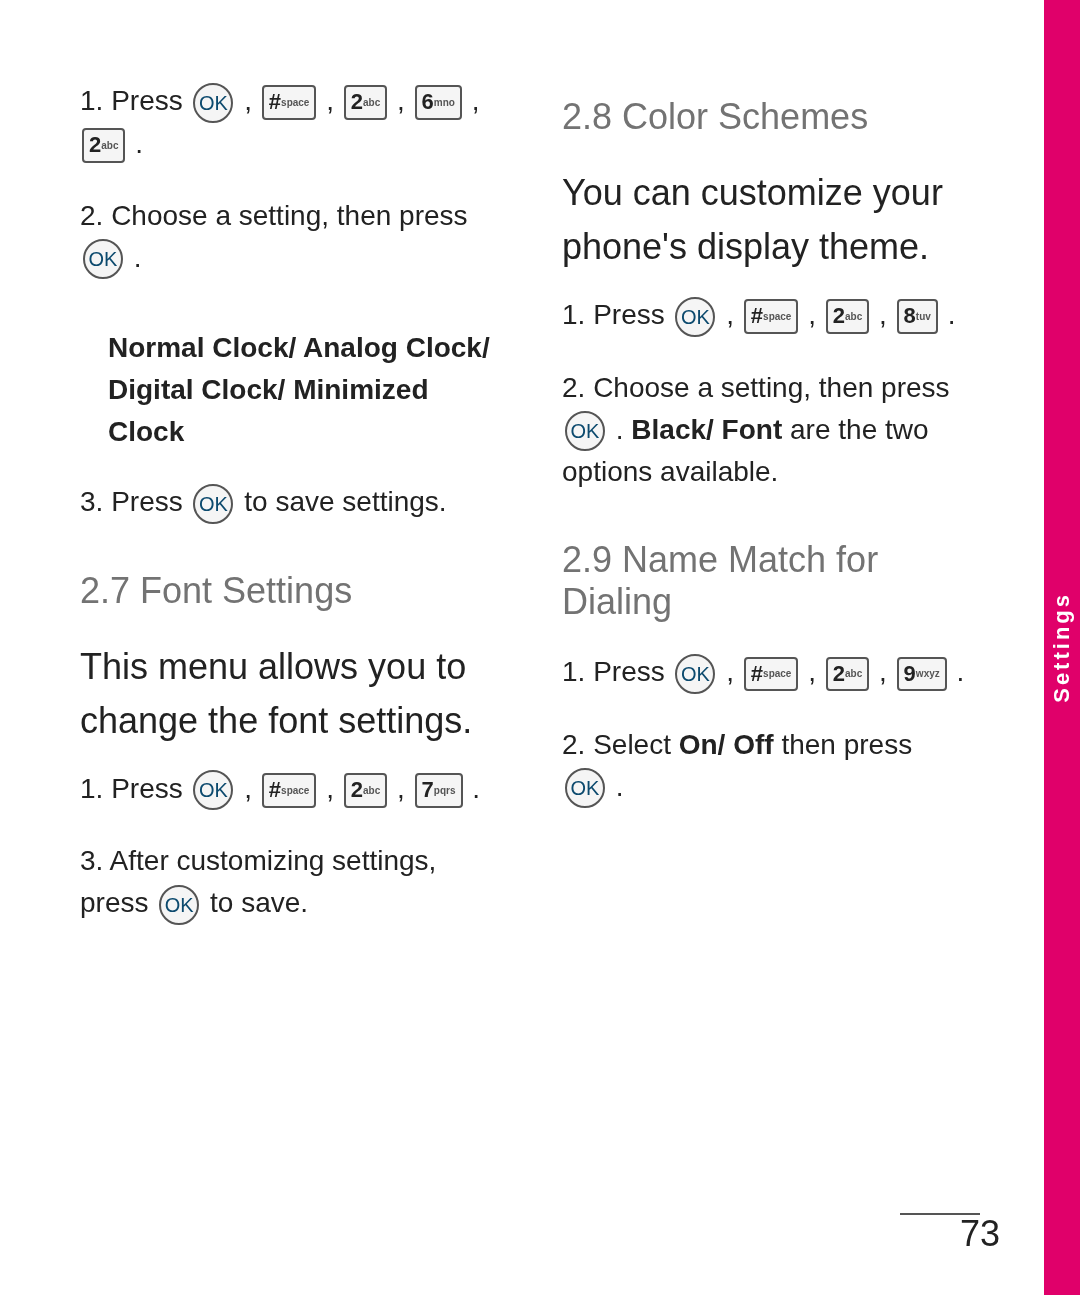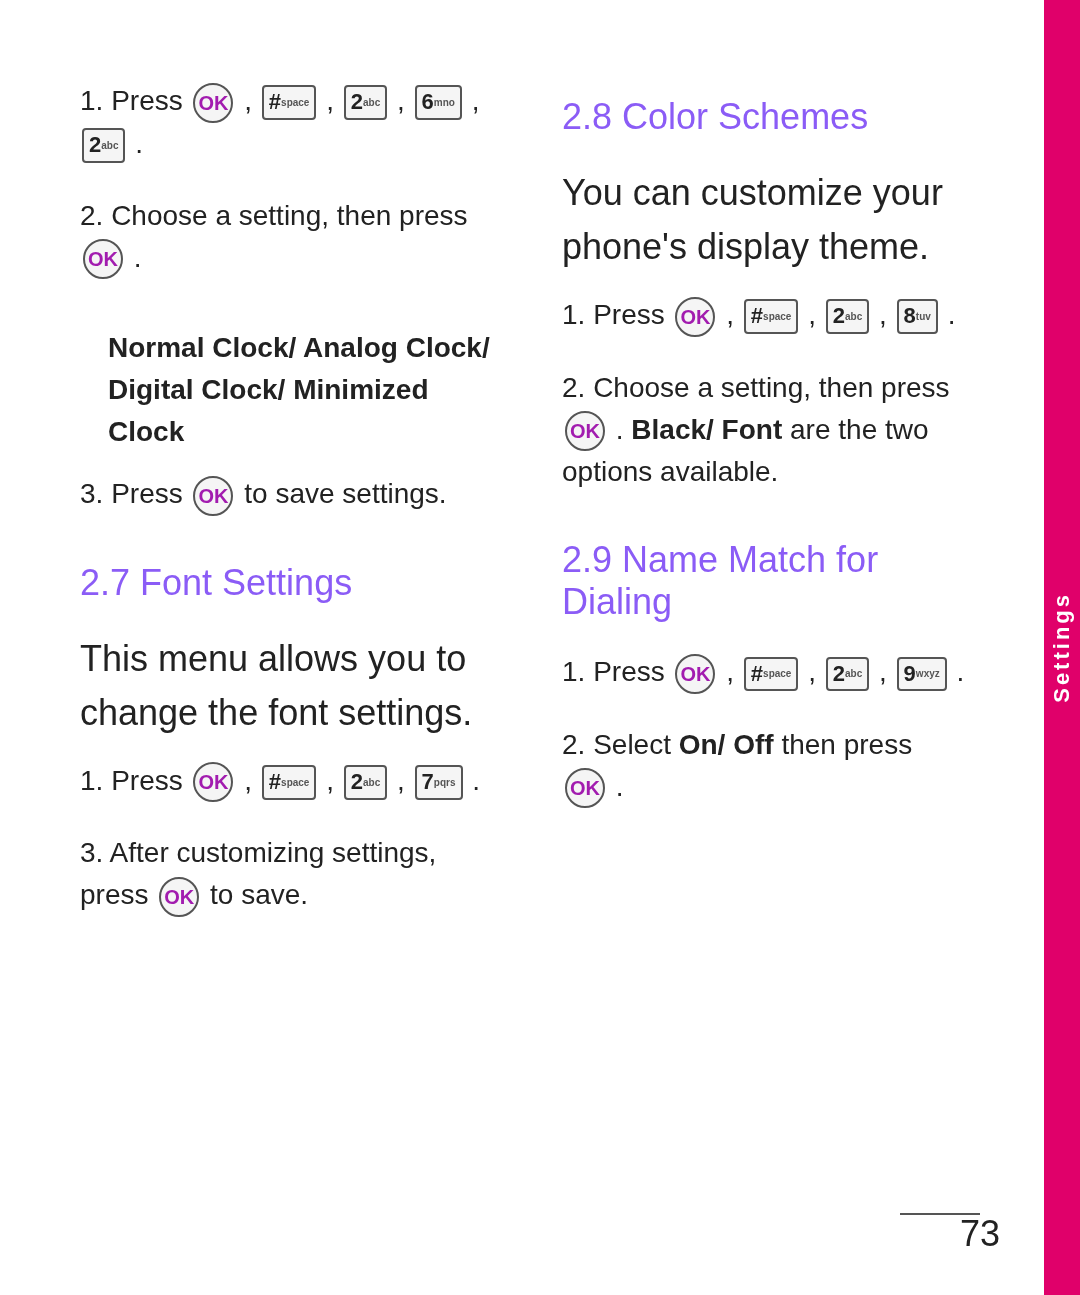--- a/index.html
+++ b/index.html
@@ -55,21 +55,21 @@
       color: white;
       font-size: 22px;
       font-weight: bold;
       writing-mode: vertical-rl;
       text-orientation: mixed;
       transform: rotate(180deg);
       letter-spacing: 3px;
     }
 
     .section-heading {
-      color: #8b5cf6;
+      color: #737373;
       font-size: 36px;
       font-weight: normal;
       margin-bottom: 8px;
       margin-top: 16px;
     }
 
     .body-text {
       font-size: 36px;
       line-height: 1.5;
       color: #222;
@@ -116,29 +116,29 @@
 
     .ok-badge {
       display: inline-flex;
       align-items: center;
       justify-content: center;
       border: 2px solid #555;
       border-radius: 50%;
       width: 40px;
       height: 40px;
       font-size: 20px;
-      font-weight: bold;
-      color: #a21caf;
+      font-weight: normal;
+      color: #0c4a6e;
       background: #f5f5f5;
       vertical-align: middle;
       margin: 0 3px;
     }
 
     .note-block {
-      margin: 18px 0 0 28px;
+      margin: 18px 0 8px 28px;
       font-size: 28px;
       font-weight: bold;
       line-height: 1.5;
     }
 
     .page-number {
       position: absolute;
       bottom: 40px;
       right: 80px;
       font-size: 36px;

